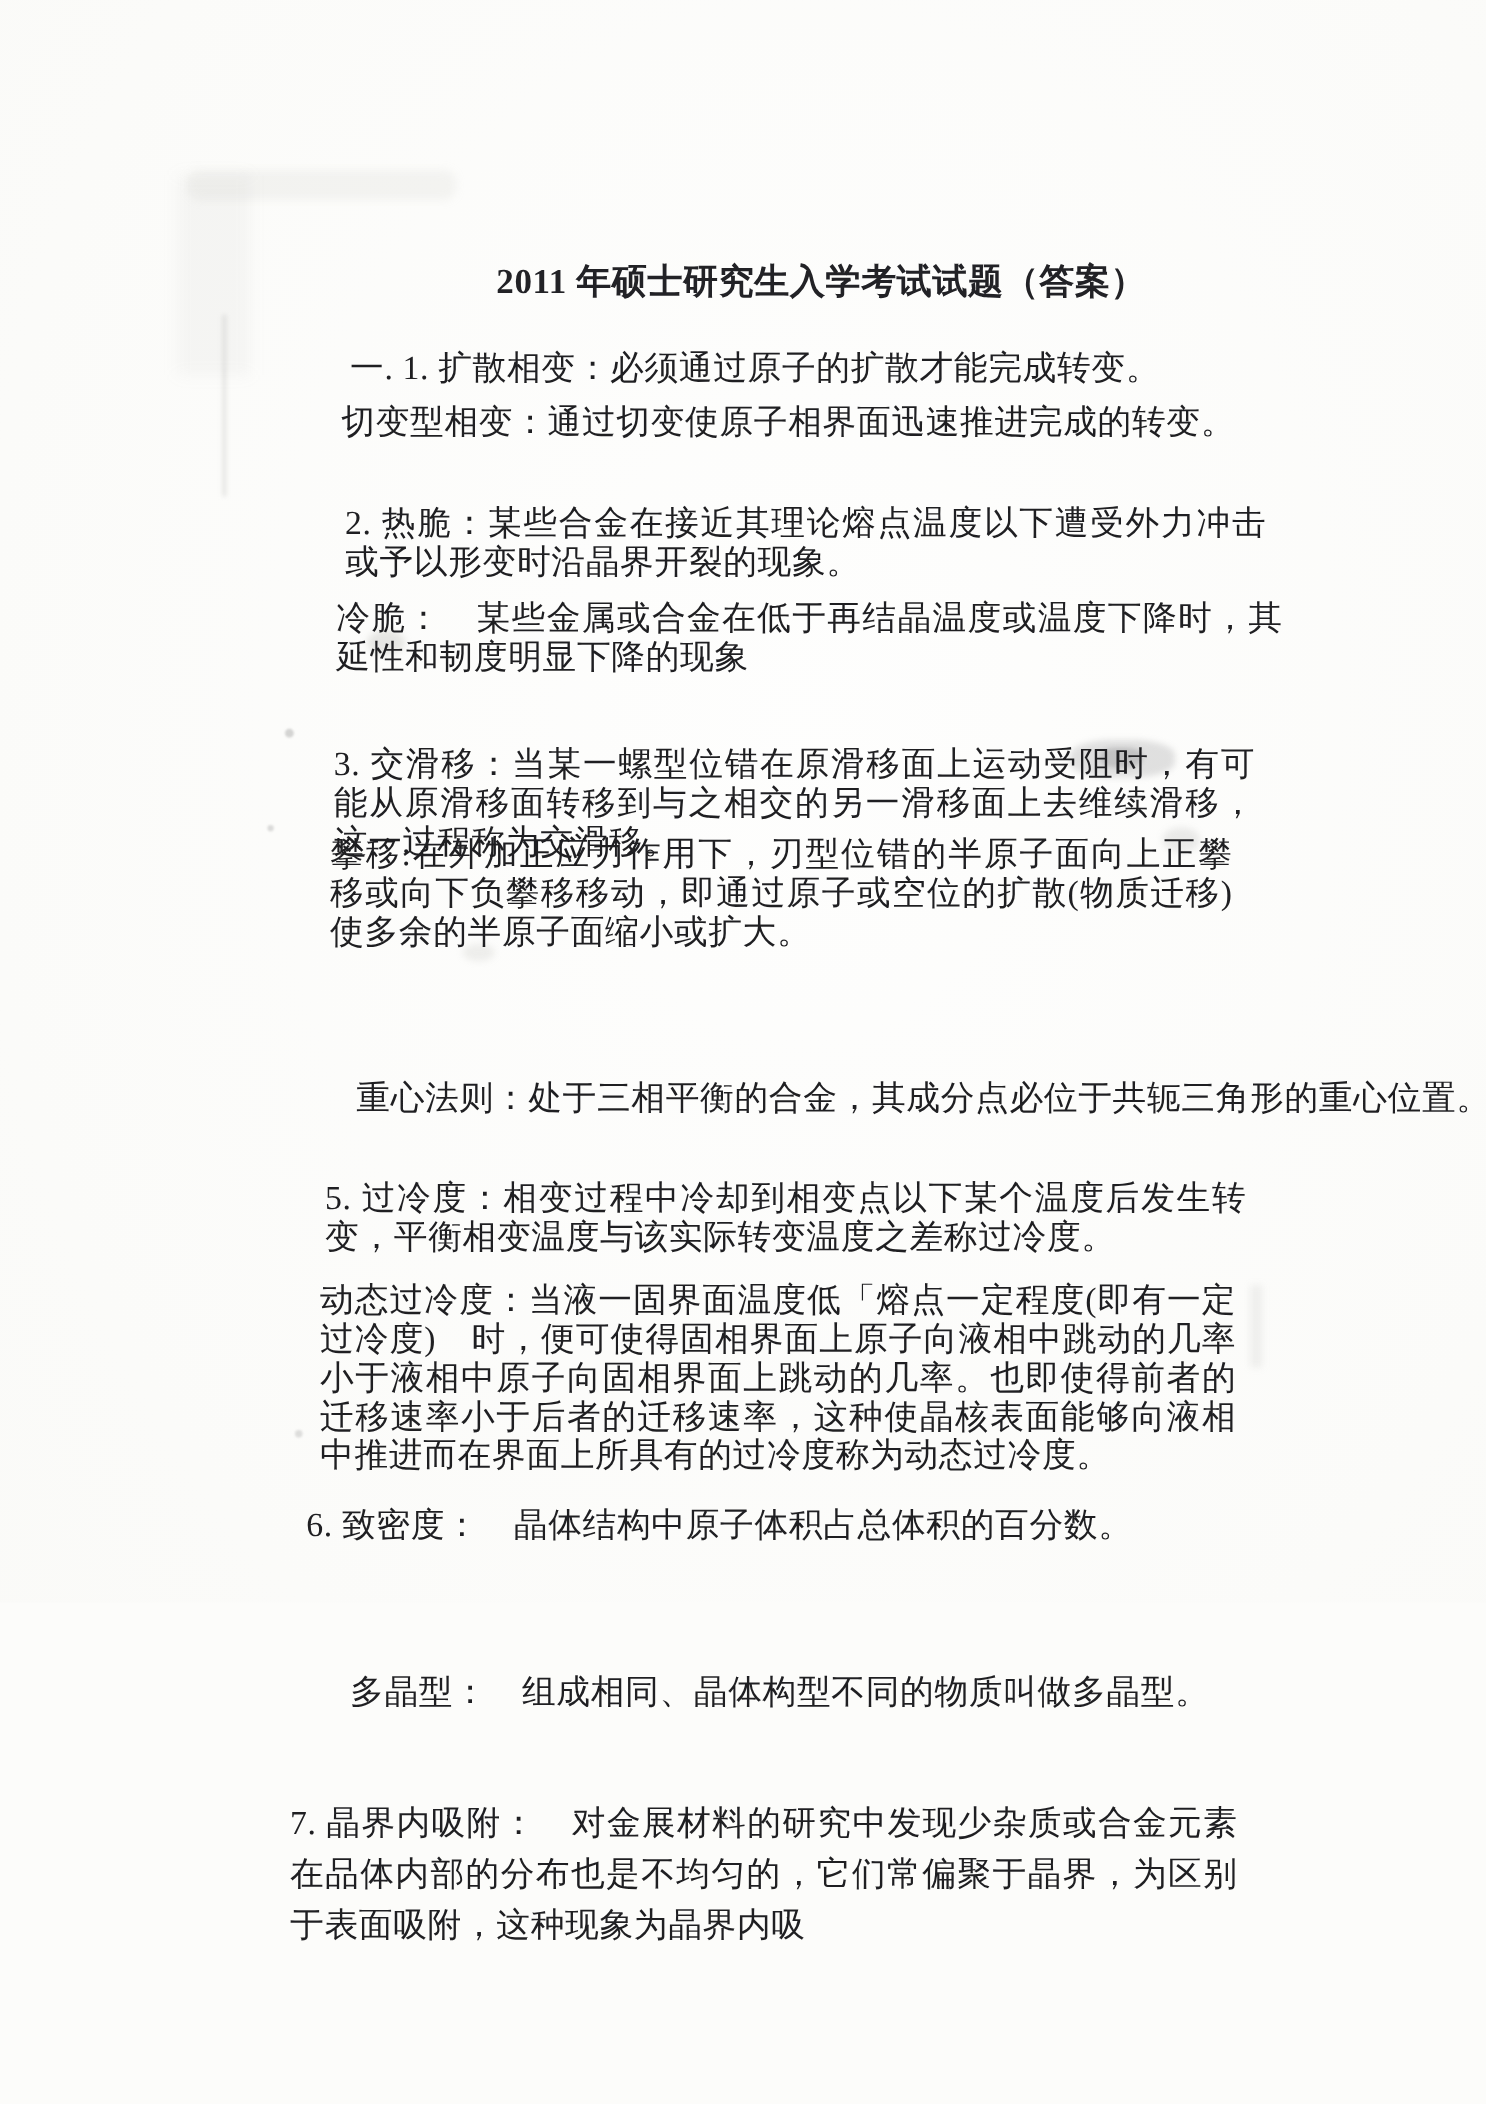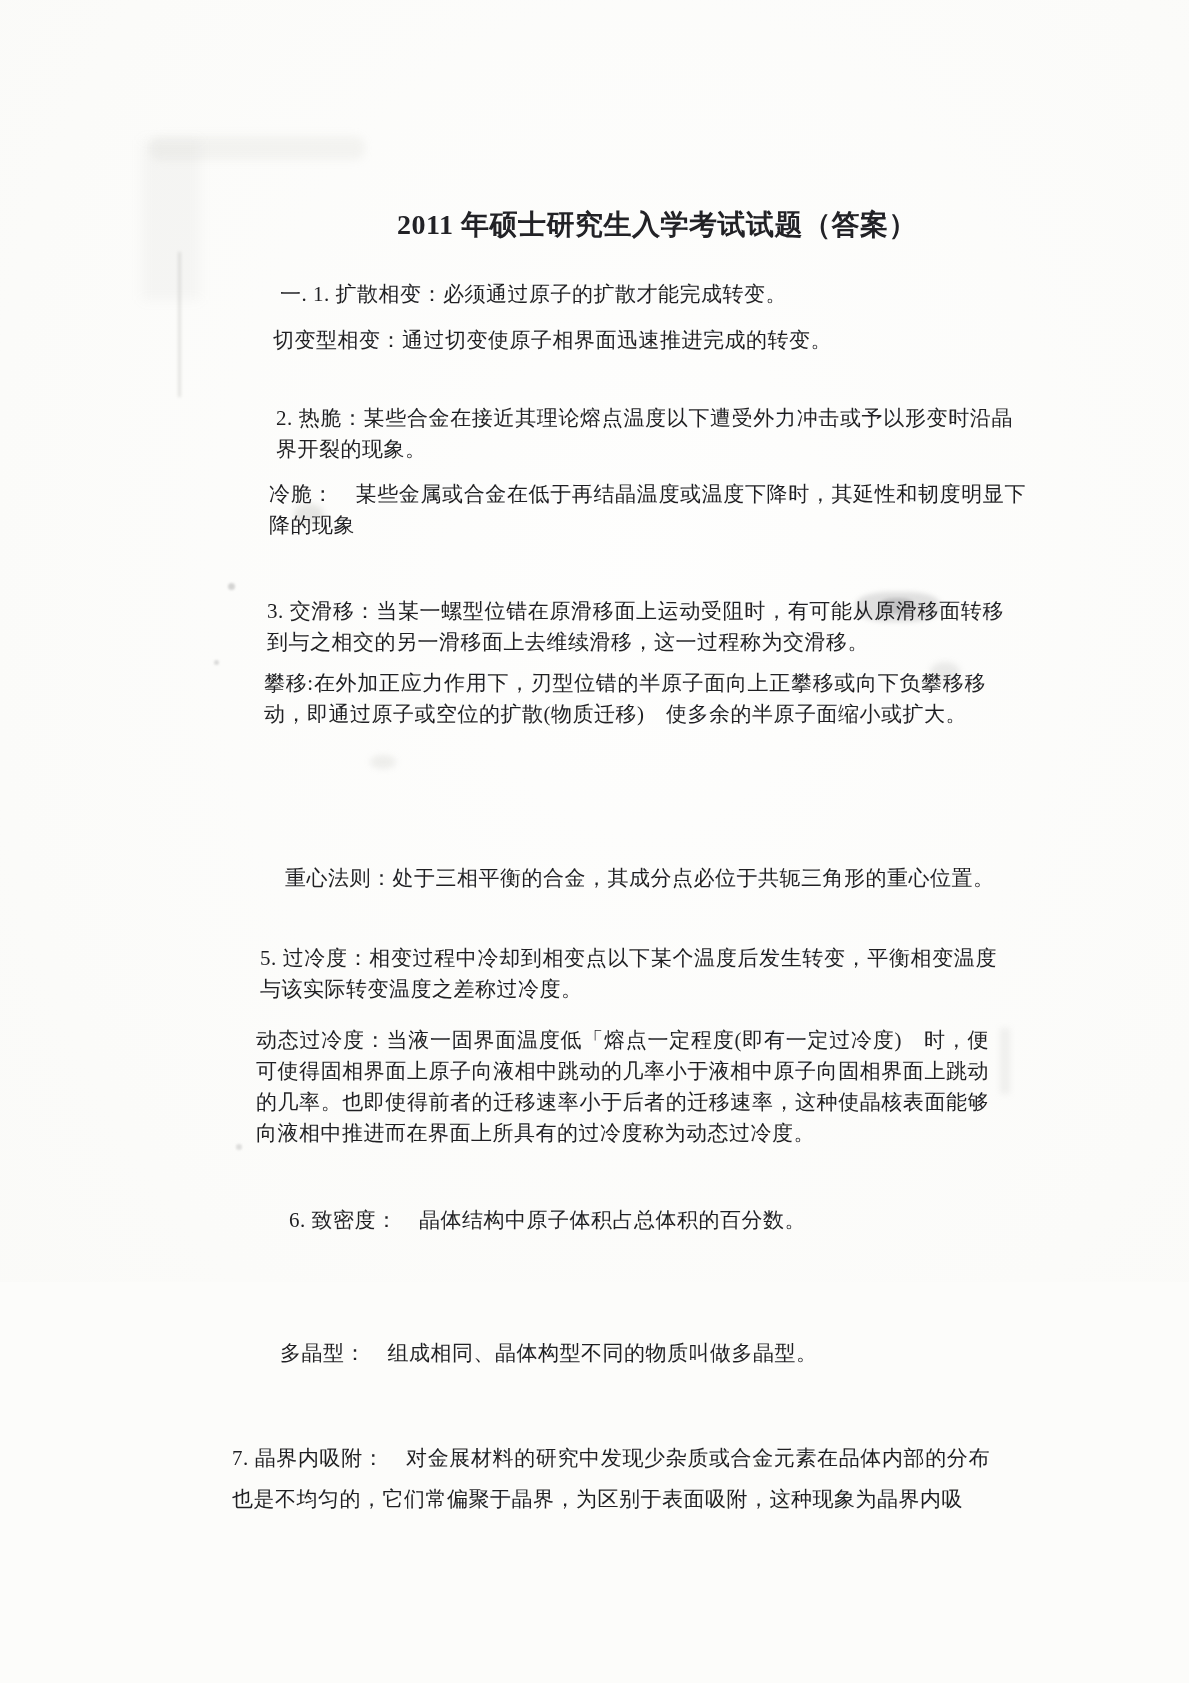--- a/index.html
+++ b/index.html
@@ -26,45 +26,45 @@
     left:397px;top:206px;
     margin:0;
     font-size:28px;
     font-weight:600;
     letter-spacing:0.5px;
     white-space:nowrap;
     color:#222226;
   }
   .para{
     position:absolute;
-    font-size:21px;
+    font-size:27px;
     line-height:31px;
     letter-spacing:0.5px;
     text-align:justify;
     text-align-last:left;
     color:var(--ink);
     word-break:break-all;
   }
   .para.single{
     line-height:28px;
     white-space:nowrap;
     text-align:left;
   }
   
   .p0 {left:280px;top:280px;}
-  .p1 {left:273px;top:326px;}
+  .p1 {left:273px;top:326px;font-family:Liberation Mono, monospace;}
   .p2 {left:276px;top:403px;width:737px;}
   .p3 {left:269px;top:479px;width:757px;}
   .p4 {left:267px;top:596px;width:737px;}
   .p5 {left:264px;top:668px;width:722px;}
   .p6 {left:266px;top:781px;width:758px;}
   .p7 {left:258px;top:864px;margin-left:27px;}
   .p8 {left:260px;top:943px;width:737px;}
   .p9 {left:256px;top:1025px;width:733px;}
-  .p10{left:245px;top:1206px;margin-left:44px;}
+  .p10{left:245px;top:1206px;}
   .p11{left:234px;top:1291px;}
   .p12{left:236px;top:1339px;margin-left:44px;}
   .p13{left:232px;top:1438px;width:758px;line-height:41px;}
   
   .smudge{position:absolute;pointer-events:none;}
   .sm-a{left:178px;top:252px;width:3px;height:145px;background:#e4e4e1;filter:blur(1.5px);}
   .sm-a2{left:142px;top:140px;width:58px;height:160px;background:rgba(160,160,155,.07);filter:blur(6px);}
   .sm-b{left:150px;top:136px;width:215px;height:24px;background:rgba(180,180,172,.12);filter:blur(4px);border-radius:10px;}
   .sm-c{left:294px;top:504px;width:30px;height:20px;background:rgba(150,148,140,.22);filter:blur(3px);border-radius:50%;}
   .sm-d{left:856px;top:592px;width:84px;height:30px;background:rgba(110,110,115,.20);filter:blur(2.5px);border-radius:40%;}

